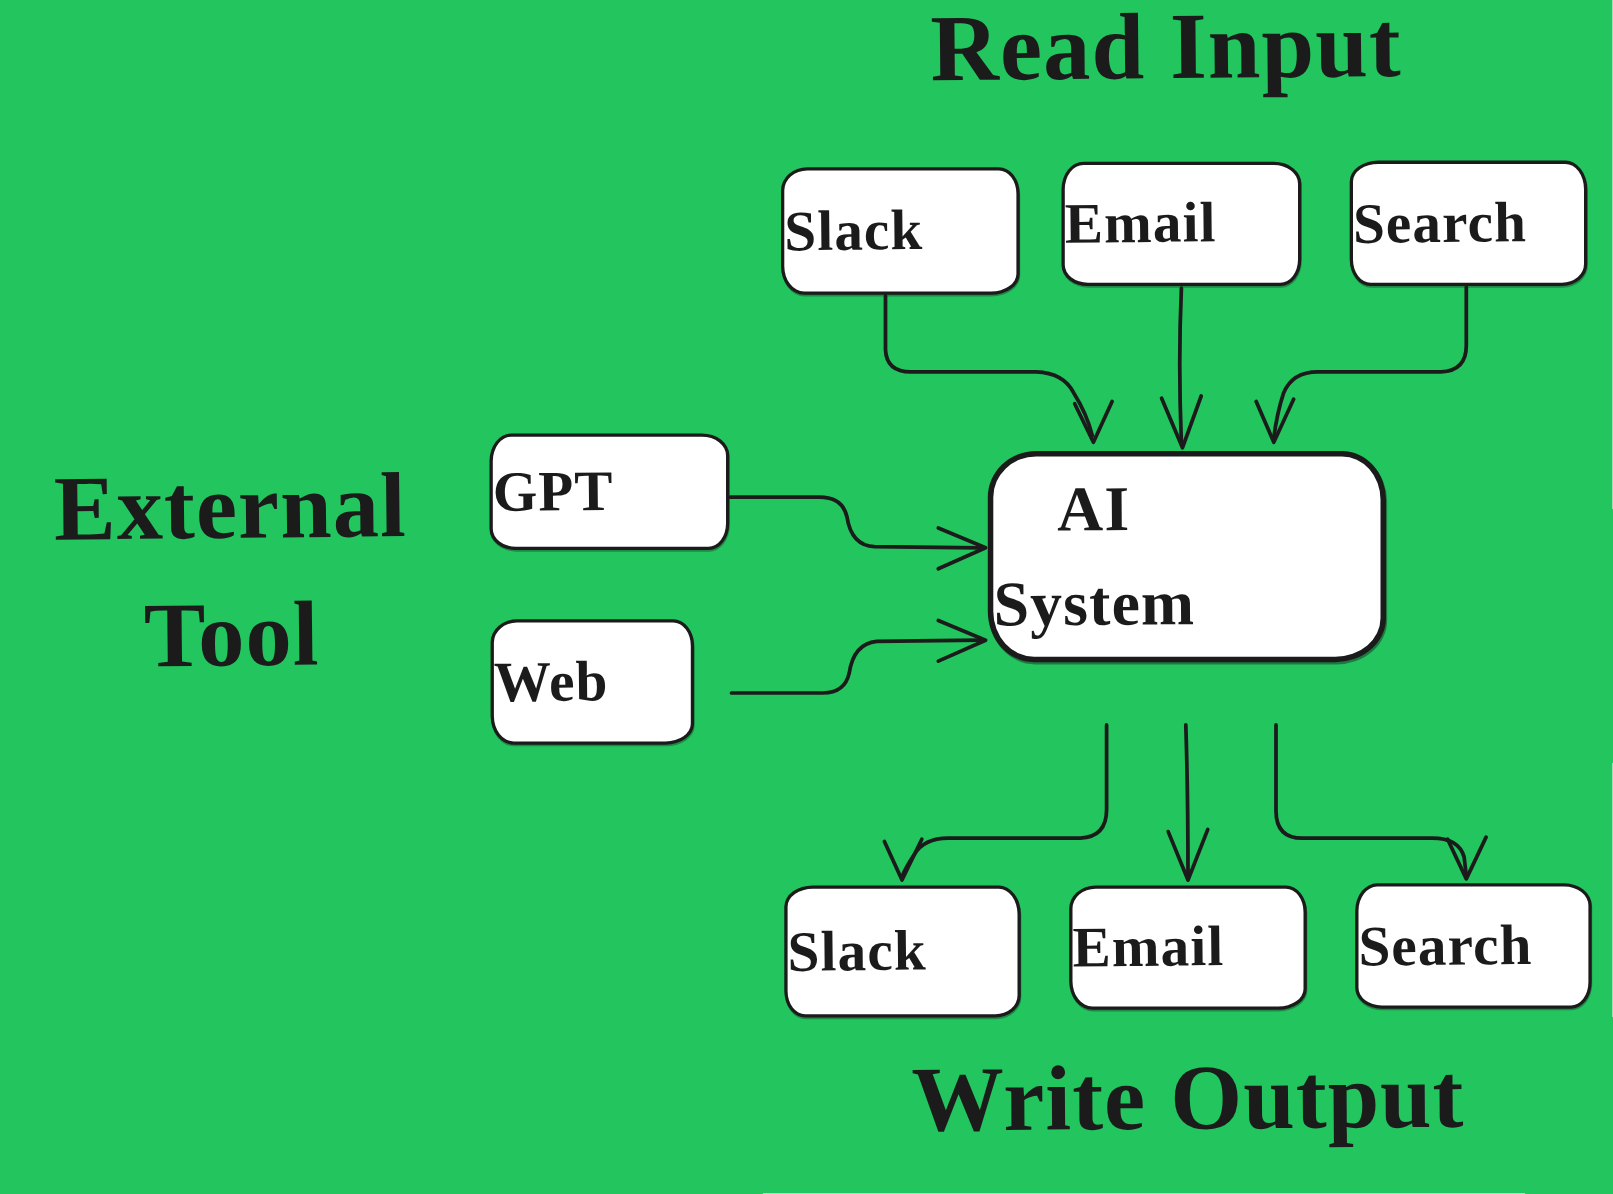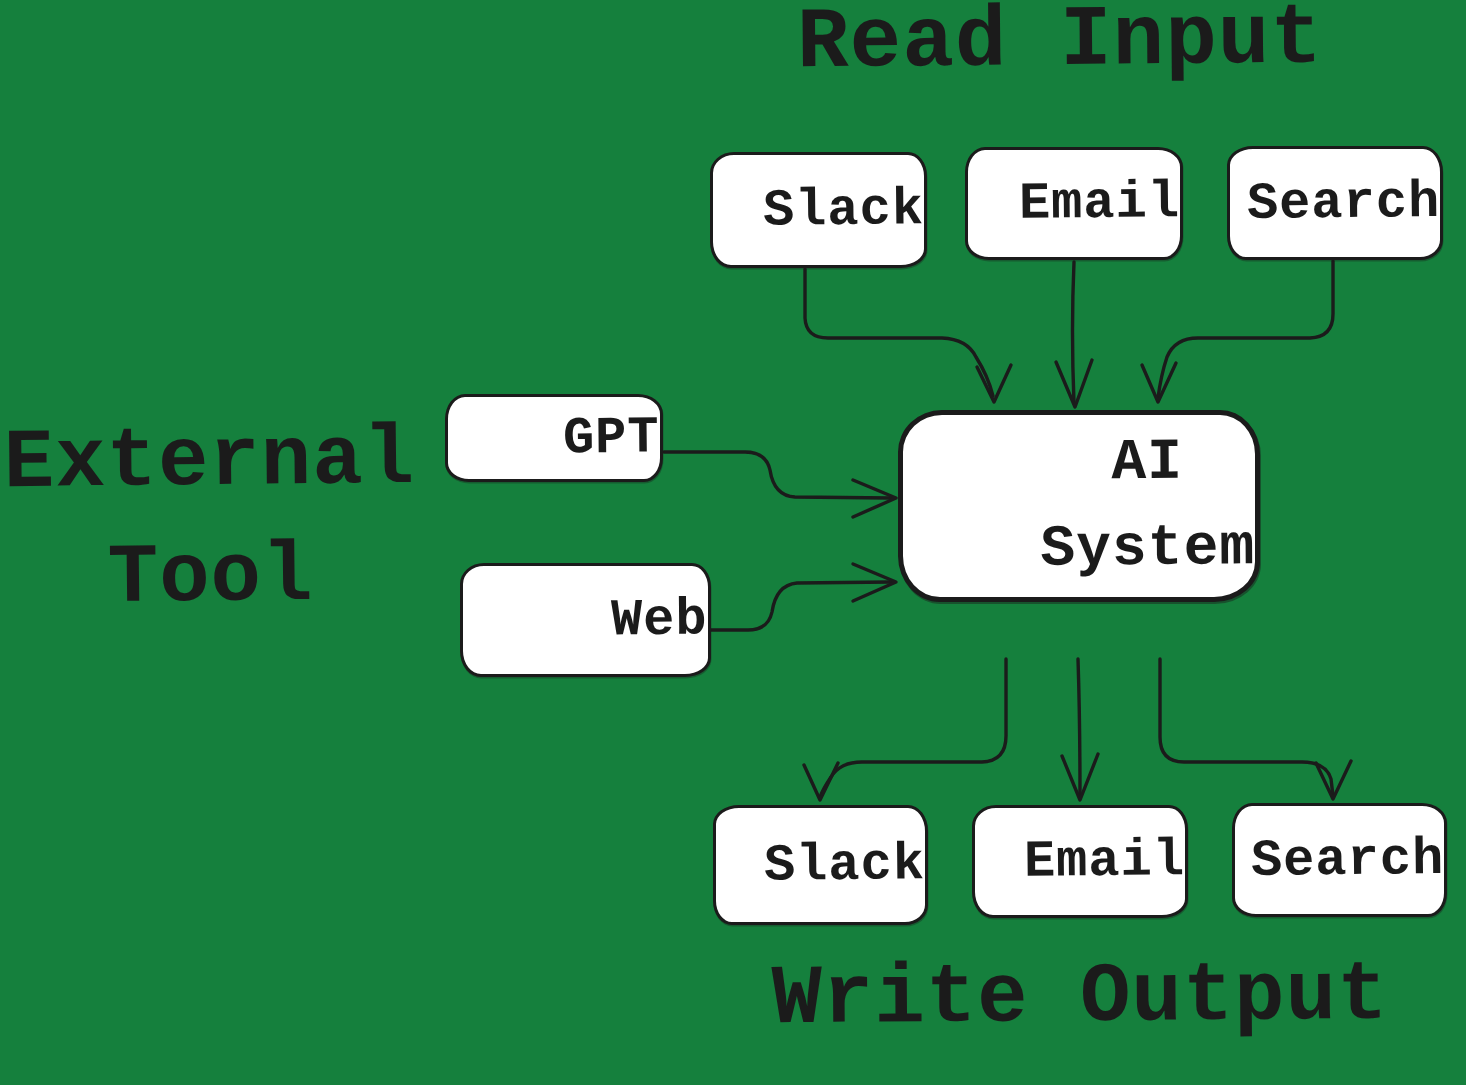--- a/index.html
+++ b/index.html
@@ -1,32 +1,32 @@
 <!DOCTYPE html>
 <html><head>
 <meta charset="utf-8">
 <style>
   html,body{margin:0;padding:0;background:#ffffff;}
   .canvas{
     position:relative;
     width:1466px;height:1085px;
-    background:#15803d;
+    background:#22c55e;
     overflow:hidden;
-    font-family:Liberation Mono, monospace;
+    font-family:Liberation Serif, serif;
     color:#1b1b1b;
   }
   svg.edges{position:absolute;left:0;top:0;width:1466px;height:1085px;pointer-events:none;}
   svg.edges path{fill:none;stroke:#1b1b1b;stroke-width:3.4;stroke-linecap:round;stroke-linejoin:round;}
 
   .node{
     position:absolute;
     box-sizing:border-box;
     background:#ffffff;
     border:3px solid #1b1b1b;
-    display:flex;align-items:center;justify-content:flex-end;
+    display:flex;align-items:center;justify-content:flex-start;
     box-shadow:0.5px 1.5px 0 0 rgba(27,27,27,.35);
   }
   .node.r1{border-radius:24px 19px 26px 21px / 21px 24px 19px 26px;}
   .node.r2{border-radius:20px 25px 19px 24px / 25px 20px 24px 19px;}
   .node.r3{border-radius:26px 20px 23px 19px / 19px 26px 20px 24px;}
   .node-label{
     font-size:52px;font-weight:600;letter-spacing:1px;
     transform:rotate(-0.6deg);
     white-space:nowrap;
   }
@@ -86,24 +86,24 @@
   <div class="node r1" style="left:710px;top:152px;width:217px;height:116px">
     <span class="node-label">Slack</span>
   </div>
   <div class="node r2" style="left:965px;top:147px;width:218px;height:113px">
     <span class="node-label">Email</span>
   </div>
   <div class="node r3" style="left:1227px;top:146px;width:216px;height:114px">
     <span class="node-label">Search</span>
   </div>
 
-  <div class="node r2" style="left:445px;top:394px;width:218px;height:88px">
+  <div class="node r2" style="left:445px;top:394px;width:218px;height:106px">
     <span class="node-label">GPT</span>
   </div>
-  <div class="node r1" style="left:460px;top:563px;width:251px;height:114px">
+  <div class="node r1" style="left:446px;top:563px;width:185px;height:114px">
     <span class="node-label">Web</span>
   </div>
 
   <div class="node ai" style="left:898px;top:410px;width:362px;height:192px">
     <span class="node-label">AI
 System</span>
   </div>
 
   <div class="node r3" style="left:713px;top:805px;width:215px;height:120px">
     <span class="node-label">Slack</span>

